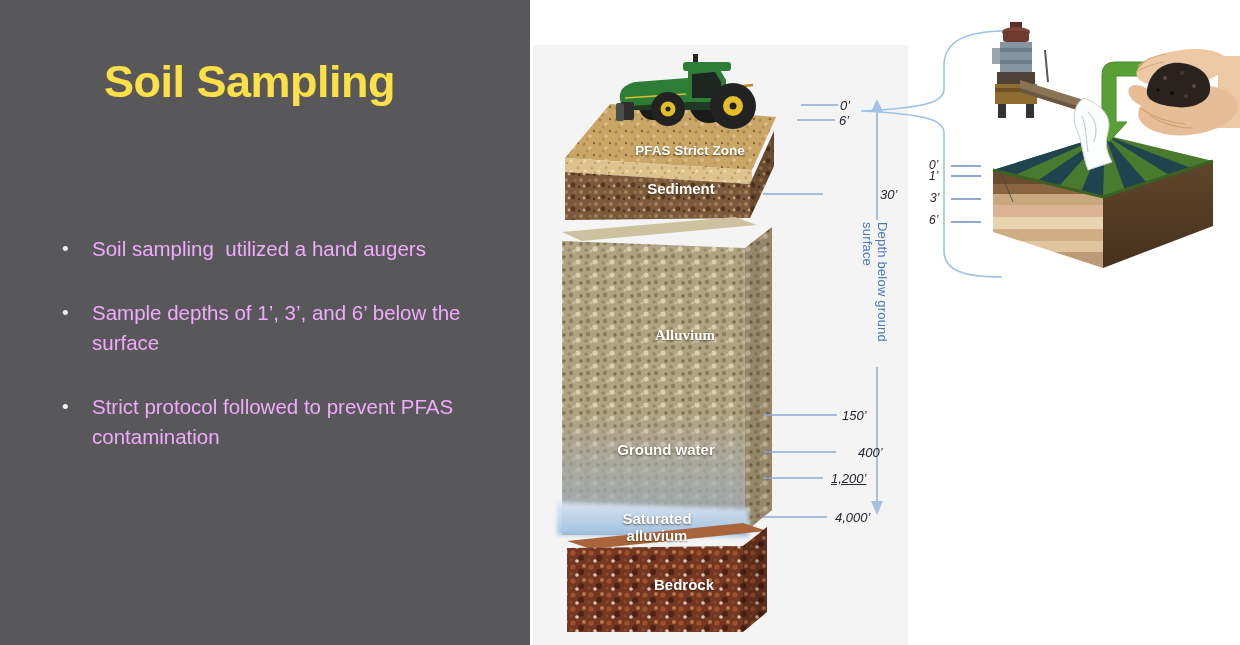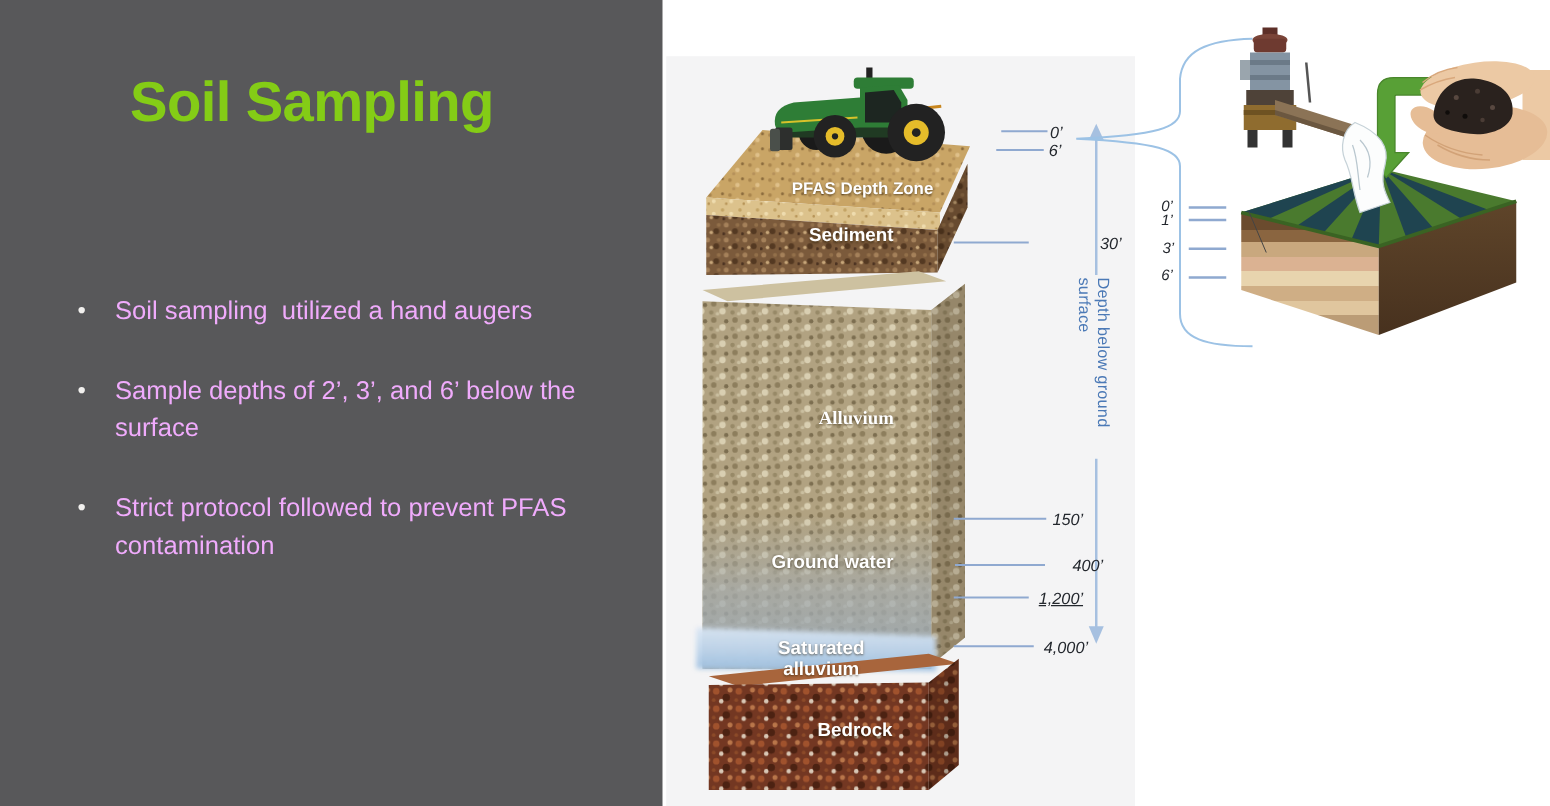--- a/index.html
+++ b/index.html
@@ -4,21 +4,21 @@
 <style>
   * { margin:0; padding:0; box-sizing:border-box; }
   html,body { width:1240px; height:645px; overflow:hidden; background:#fff;
               font-family:"Liberation Sans", sans-serif; }
   #slide { position:relative; width:1240px; height:645px; background:#ffffff; }
   .abs { position:absolute; }
 
   
   .left-panel { left:0; top:0; width:530px; height:645px; background:#58585a; }
   .title { left:104px; top:56px; width:400px; font-size:45px; font-weight:bold;
-           color:#84cc16; letter-spacing:-0.5px; }
+           color:#fde047; letter-spacing:-0.5px; }
   .bullets { left:62px; top:234px; width:408px; }
   .bullet { display:flex; margin-bottom:34px; }
   .dot { width:30px; color:#f1f0ee; font-size:19px; line-height:30px; flex:0 0 30px; }
   .btext { color:#f0abfc; font-size:20.5px; line-height:30px; white-space:pre-wrap; }
 
   
   .fig-bg { left:533px; top:45px; width:375px; height:600px; background:#f4f4f5; }
 
   .lab { position:absolute; color:#ffffff; font-weight:bold; text-align:center;
          font-size:15px; text-shadow:0 1px 2px rgba(45,30,8,0.65); }
@@ -37,21 +37,21 @@
 
   <div class="left-panel abs">
     <div class="title abs">Soil Sampling</div>
     <div class="bullets abs">
       <div class="bullet">
         <span class="dot">•</span>
         <span class="btext">Soil sampling  utilized a hand augers</span>
       </div>
       <div class="bullet">
         <span class="dot">•</span>
-        <span class="btext">Sample depths of 2’, 3’, and 6’ below the surface</span>
+        <span class="btext">Sample depths of 1’, 3’, and 6’ below the surface</span>
       </div>
       <div class="bullet">
         <span class="dot">•</span>
         <span class="btext">Strict protocol followed to prevent PFAS contamination</span>
       </div>
     </div>
   </div>
 
   <div class="fig-bg abs"></div>
 
@@ -162,21 +162,21 @@
     <polygon points="99,26 122,24 128,34 128,50 99,50" fill="#1d2621"></polygon>
     <line x1="133" y1="40" x2="160" y2="37" stroke="#c8861f" stroke-width="2.5"></line>
     <circle cx="75" cy="61" r="17" fill="#222"></circle>
     <circle cx="75" cy="61" r="7.5" fill="#e5bc2a"></circle>
     <circle cx="75" cy="61" r="2.5" fill="#222"></circle>
     <circle cx="140" cy="58" r="23" fill="#222"></circle>
     <circle cx="140" cy="58" r="10" fill="#e5bc2a"></circle>
     <circle cx="140" cy="58" r="3.5" fill="#222"></circle>
   </svg>
 
-  <div class="lab" style="left:620px; top:143px; width:140px; font-size:13.5px;">PFAS Depth Zone</div>
+  <div class="lab" style="left:620px; top:143px; width:140px; font-size:13.5px;">PFAS Strict Zone</div>
   <div class="lab" style="left:631px; top:180px; width:100px;">Sediment</div>
   <div class="lab" style="left:635px; top:327px; width:100px;font-family:Liberation Serif, serif;">Alluvium</div>
   <div class="lab" style="left:616px; top:441px; width:100px;">Ground water</div>
   <div class="lab" style="left:599px; top:510px; width:116px;">Saturated alluvium</div>
   <div class="lab" style="left:634px; top:576px; width:100px;">Bedrock</div>
 
   <div class="tick" style="left:840px; top:98px;">0’</div>
   <div class="tick" style="left:839px; top:113px;">6’</div>
   <div class="tick" style="left:880px; top:187px;">30’</div>
   <div class="tick" style="left:842px; top:408px;">150’</div>

